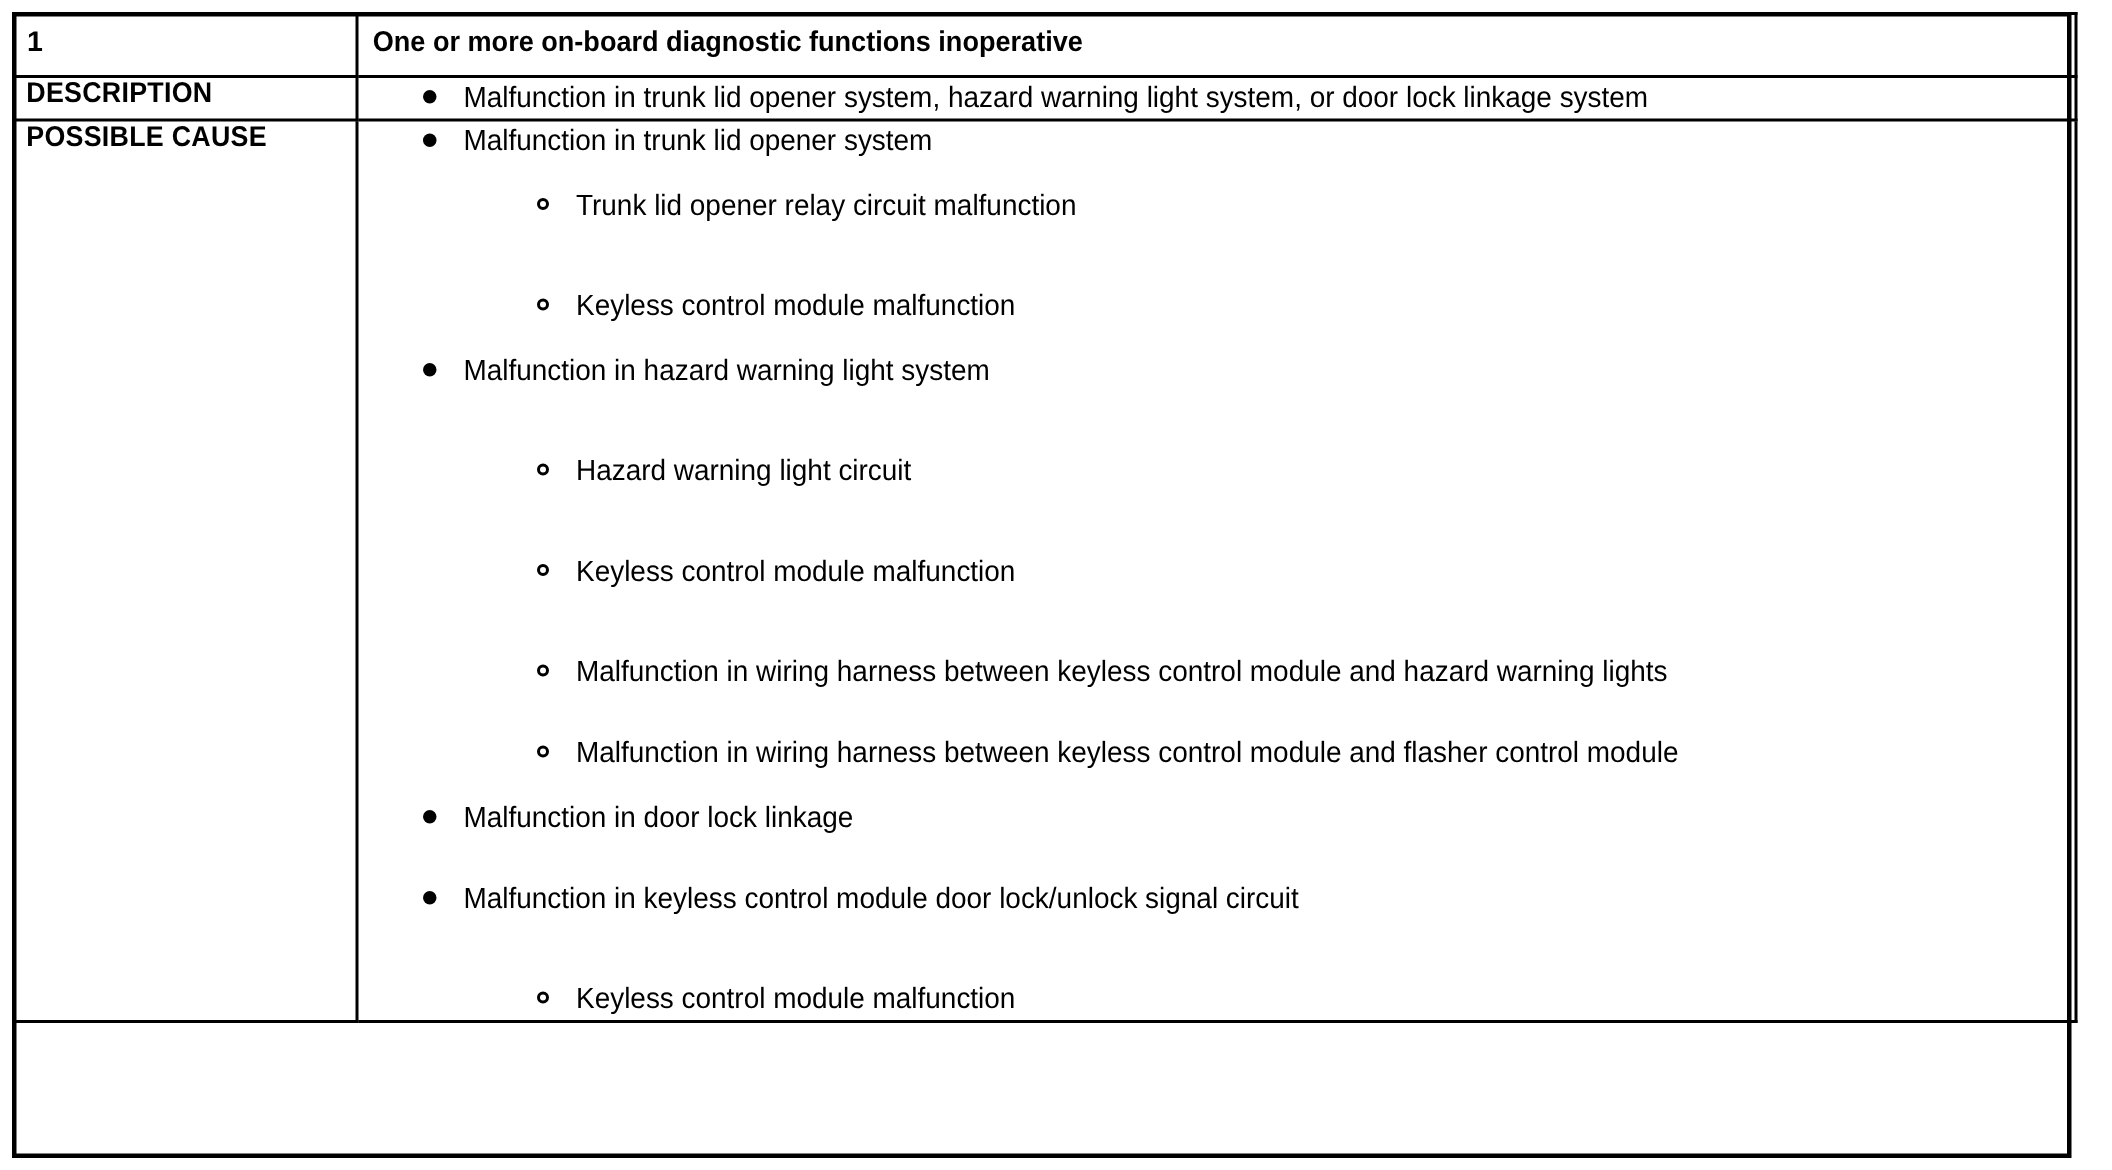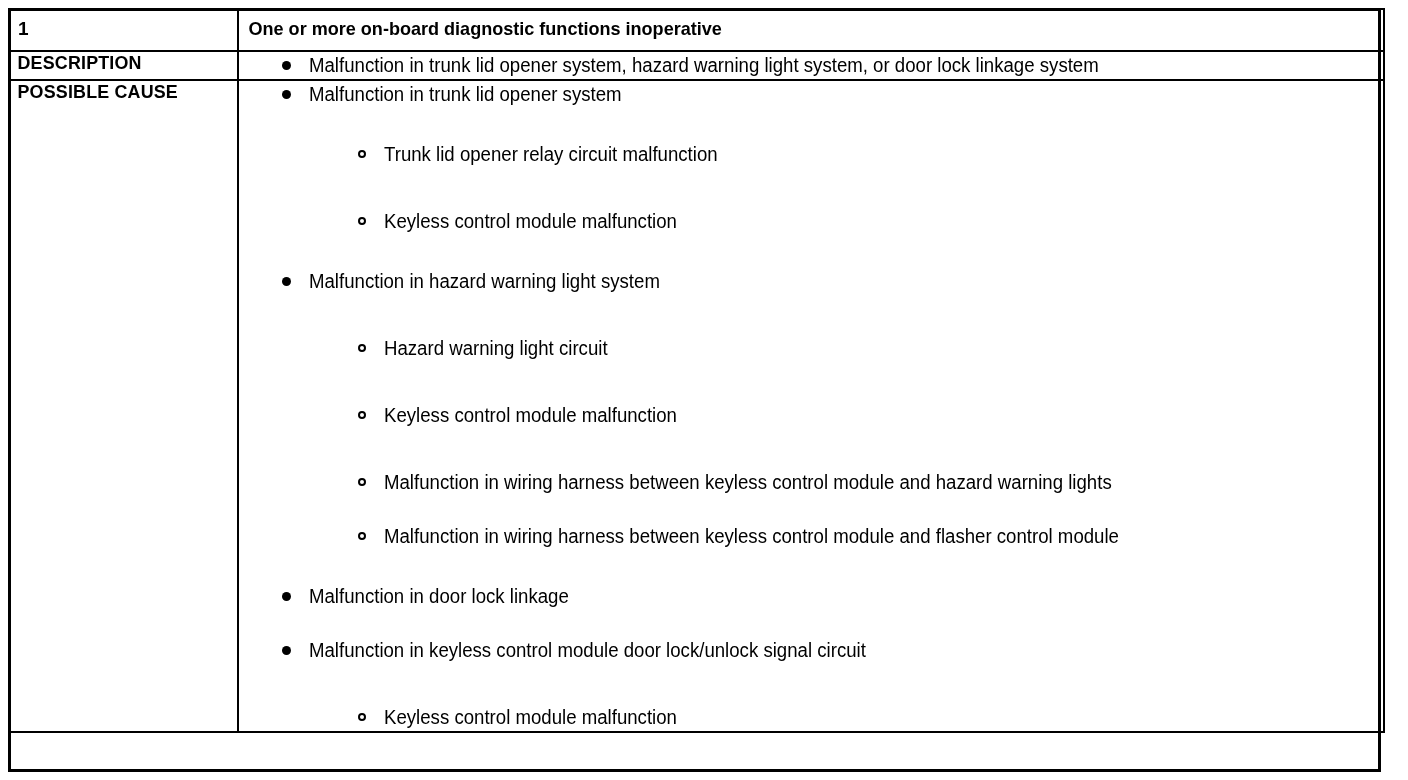--- a/index.html
+++ b/index.html
@@ -152,21 +152,21 @@
   }
 
   .desc-body {
     padding: 14px 16px 12px 0;
   }
   .desc-body .lvl1 { margin-left: 43px; }
 
   .cause-body {
     padding: 12px 16px 6px 0;
   }
-  .gap-top-md { margin-top: 33px; }
+  .gap-top-md { margin-top: 16px; }
   .gap-top-sm { margin-top: 40px; }
   .gap-top-xs { margin-top: 27px; }
   .first-item { margin-top: 0; }
 </style>
 </head>
 <body>
 
 <div class="page">
 
   <table class="dtc-table">

